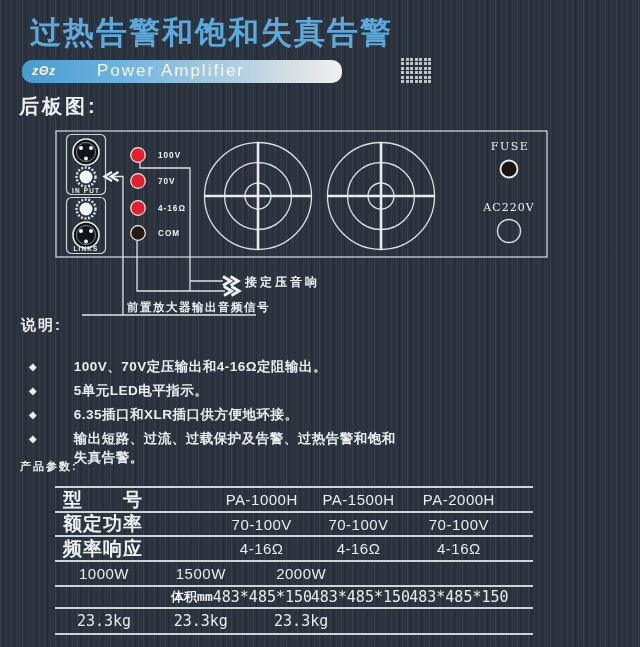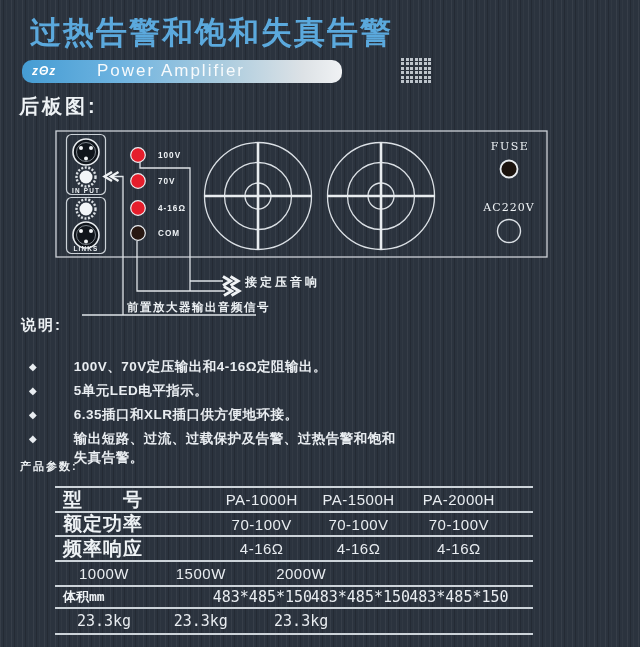--- a/index.html
+++ b/index.html
@@ -67,21 +67,21 @@
   .spec-row .c1{width:20.5%;}
   .spec-row .c2{width:20%;}
   .spec-row .c3{width:22%;}
   .r0{height:23px;}
   .r1{height:22px;}
   .r2{height:23px;}
   .r3{height:23px;}
   .r4{height:20px;}
   .r5{height:24px;}
   .spec-row.mono .c0,.spec-row.mono .cv{font-family:"DejaVu Sans Mono",monospace;letter-spacing:0;}
-  .spec-row.mono .c0{font-size:13px;}
+  .spec-row.mono .c0{font-size:13px;text-align:right;}
   svg text{fill:#eef2f5;font-family:"Liberation Sans","DejaVu Sans",sans-serif;}
   svg text.serif{font-family:"DejaVu Serif","Liberation Serif",serif;}
 </style>
 </head>
 <body>
 
 <div class="page">
 
   <h1 class="title">过热告警和饱和失真告警</h1>
 

